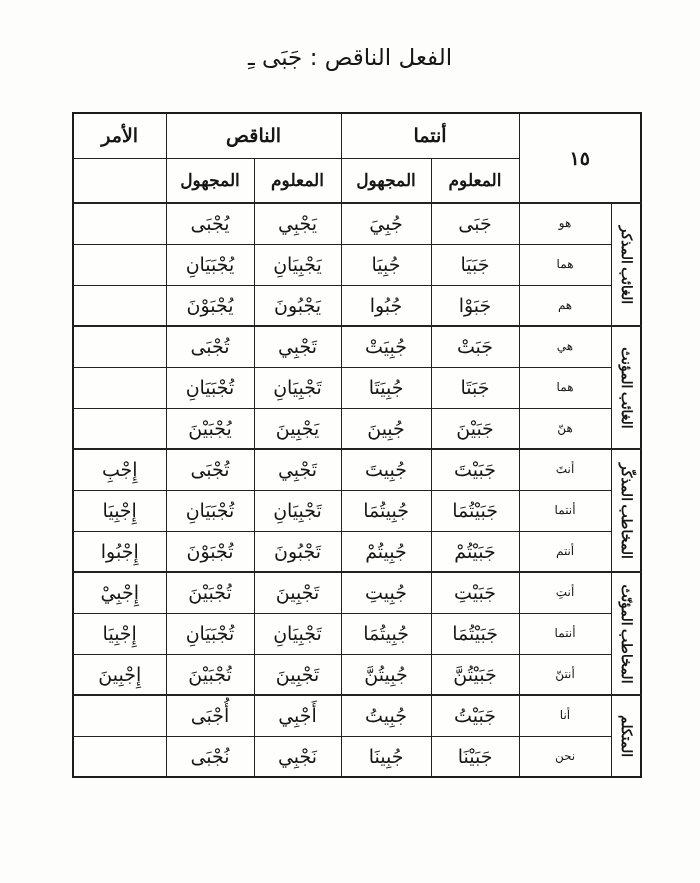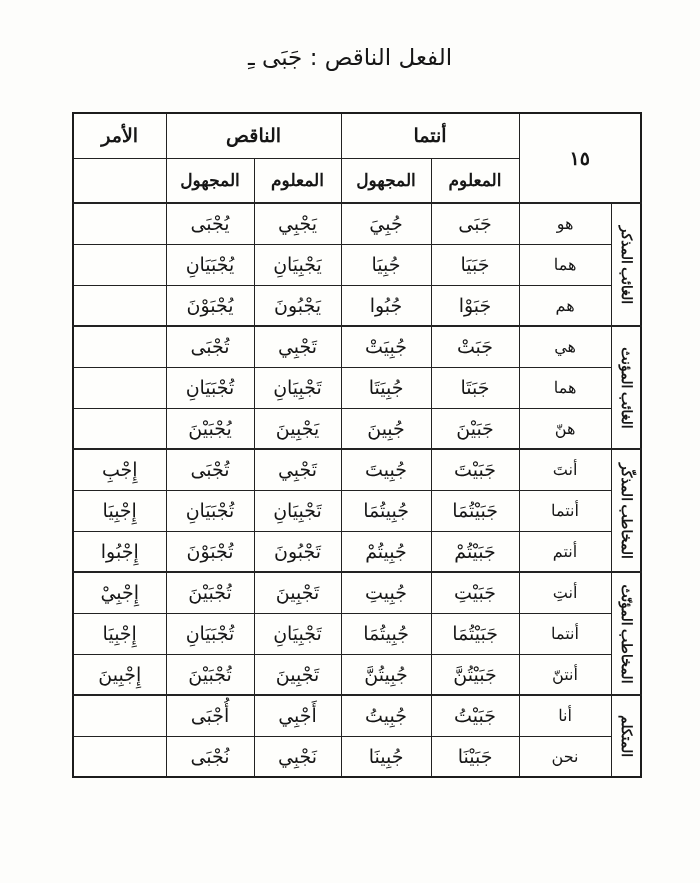--- a/index.html
+++ b/index.html
@@ -49,21 +49,21 @@
   }
   thead tr.h1 th { height: 45px; font-size: 19px; font-weight: bold; }
   thead tr.h2 th { height: 45px; font-size: 17px; font-weight: bold; }
   thead th.num-cell {
     font-size: 38px;
     font-weight: bold;
     letter-spacing: 2px;
   }
   tbody td { height: 41px; }
   td.conj { font-size: 19px; }
-  td.pronoun { font-size: 16px; }
+  td.pronoun { font-size: 12px; }
   tr.group-start td { border-top-width: 2.2px; }
   thead tr.h2 th { border-bottom-width: 2.2px; }
   td.group-cell {
     position: relative;
     padding: 0;
   }
   td.group-cell .rot {
     position: absolute;
     top: 50%; left: 50%;
     transform: translate(-50%, -50%) rotate(90deg);

